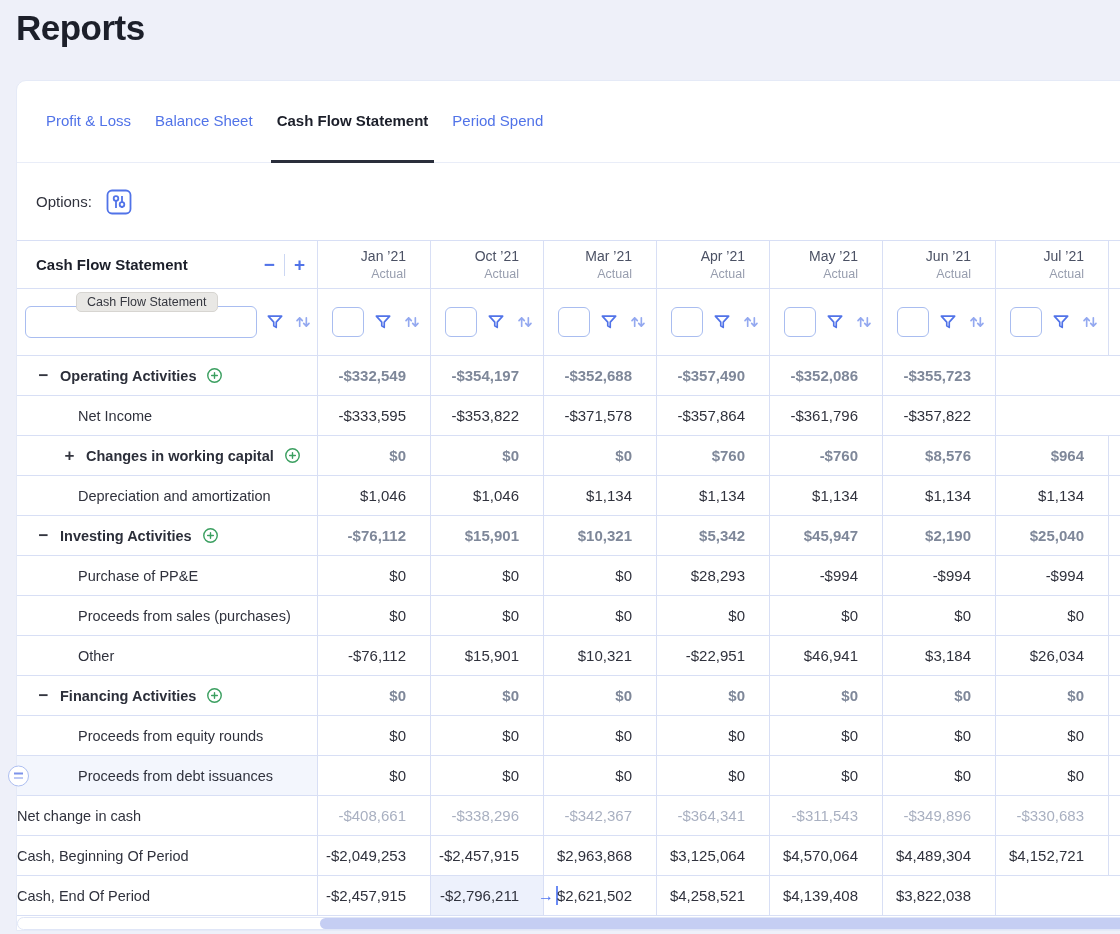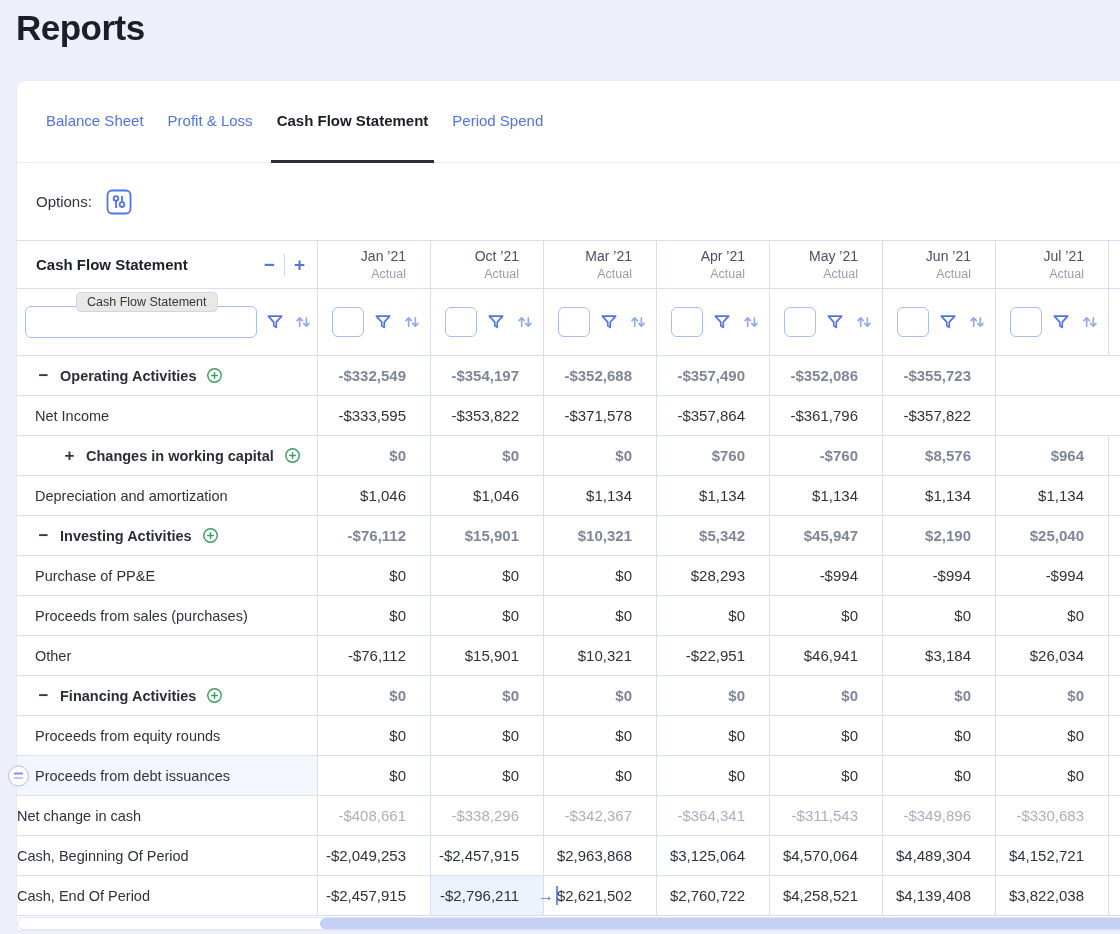--- a/index.html
+++ b/index.html
@@ -49,21 +49,21 @@
   .f-cell.first{padding-left:8px}
   .f-cell.mon{padding-left:14px;gap:9px}
   .f-input{border:1px solid var(--input-border);border-radius:6px;height:32px;outline:none;
            font:inherit;font-size:14px;padding:0 8px;color:var(--text)}
   .f-input.big{width:232px}
   .f-input.small{width:32px;height:30px;padding:0 4px}
   .icon-btn{display:flex;align-items:center;cursor:pointer}
   .tooltip{position:absolute;top:3px;left:59px;background:#e9e8e5;border:1px solid #d7d5d1;
            border-radius:5px;padding:2px 10px;font-size:12.5px;color:#35373f;white-space:nowrap;z-index:4}
   
-  .lbl{padding-left:18px;font-size:14.5px;color:var(--text);gap:9px}
+  .lbl{padding-left:61px;font-size:14.5px;color:var(--text);gap:9px}
   .row.h-group .lbl{padding-left:19px;font-weight:700;color:#2c2f3a}
   .row.h-sub .lbl{padding-left:19px;font-weight:700;color:#2c2f3a}
   .row.footer .lbl{padding-left:0}
   .toggle{font-size:17px;font-weight:700;color:#33353f;width:15px;text-align:center;cursor:pointer;line-height:1}
   .row.h-sub .toggle{margin-left:26px}
   .add-ic{display:flex;align-items:center;cursor:pointer;margin-left:1px}
   .lbl.hl{background:var(--hl)}
   .cell.sel{background:var(--sel)}
   .cursor-ind{margin-right:auto;display:flex;align-items:center;padding-left:4px}
   .cursor-arrow{color:#4f74f2;font-size:16px;line-height:1}
@@ -78,22 +78,22 @@
            position:relative;overflow:hidden;cursor:pointer}
   .hthumb{position:absolute;top:0;bottom:0;left:302px;right:-10px;background:#c5cef3;border-radius:7px;cursor:grab}
 </style>
 </head>
 <body>
 
 <h1>Reports</h1>
 
 <div class="card">
   <div class="tabs" id="tabs">
+      <div class="tab">Profit &amp; Loss</div>
       <div class="tab">Balance Sheet</div>
-      <div class="tab">Profit &amp; Loss</div>
       <div class="tab active">Cash Flow Statement</div>
       <div class="tab">Period Spend</div>
     </div>
 
   <div class="options">
     <span class="options-label">Options:</span>
     <span class="options-btn">
       <svg width="26" height="26" viewBox="0 0 26 26">
         <rect x="1.5" y="1.5" width="23" height="23" rx="4.5" fill="none" stroke="#5173e8" stroke-width="1.8"></rect>
         <line x1="10" y1="7" x2="10" y2="19" stroke="#5173e8" stroke-width="1.8"></line>
@@ -648,23 +648,20 @@
           <span>-$2,796,211</span>
         </div>
         <div class="cell val">
           <span class="cursor-ind">
             <span class="cursor-arrow">→</span>
             <span class="caret"></span>
           </span>
           <span>$2,621,502</span>
         </div>
         <div class="cell val">
-          <span>$2,760,722</span>
-        </div>
-        <div class="cell val">
           <span>$4,258,521</span>
         </div>
         <div class="cell val">
           <span>$4,139,408</span>
         </div>
         <div class="cell val">
           <span>$3,822,038</span>
         </div>
         <div class="cell"></div>
       </div>

